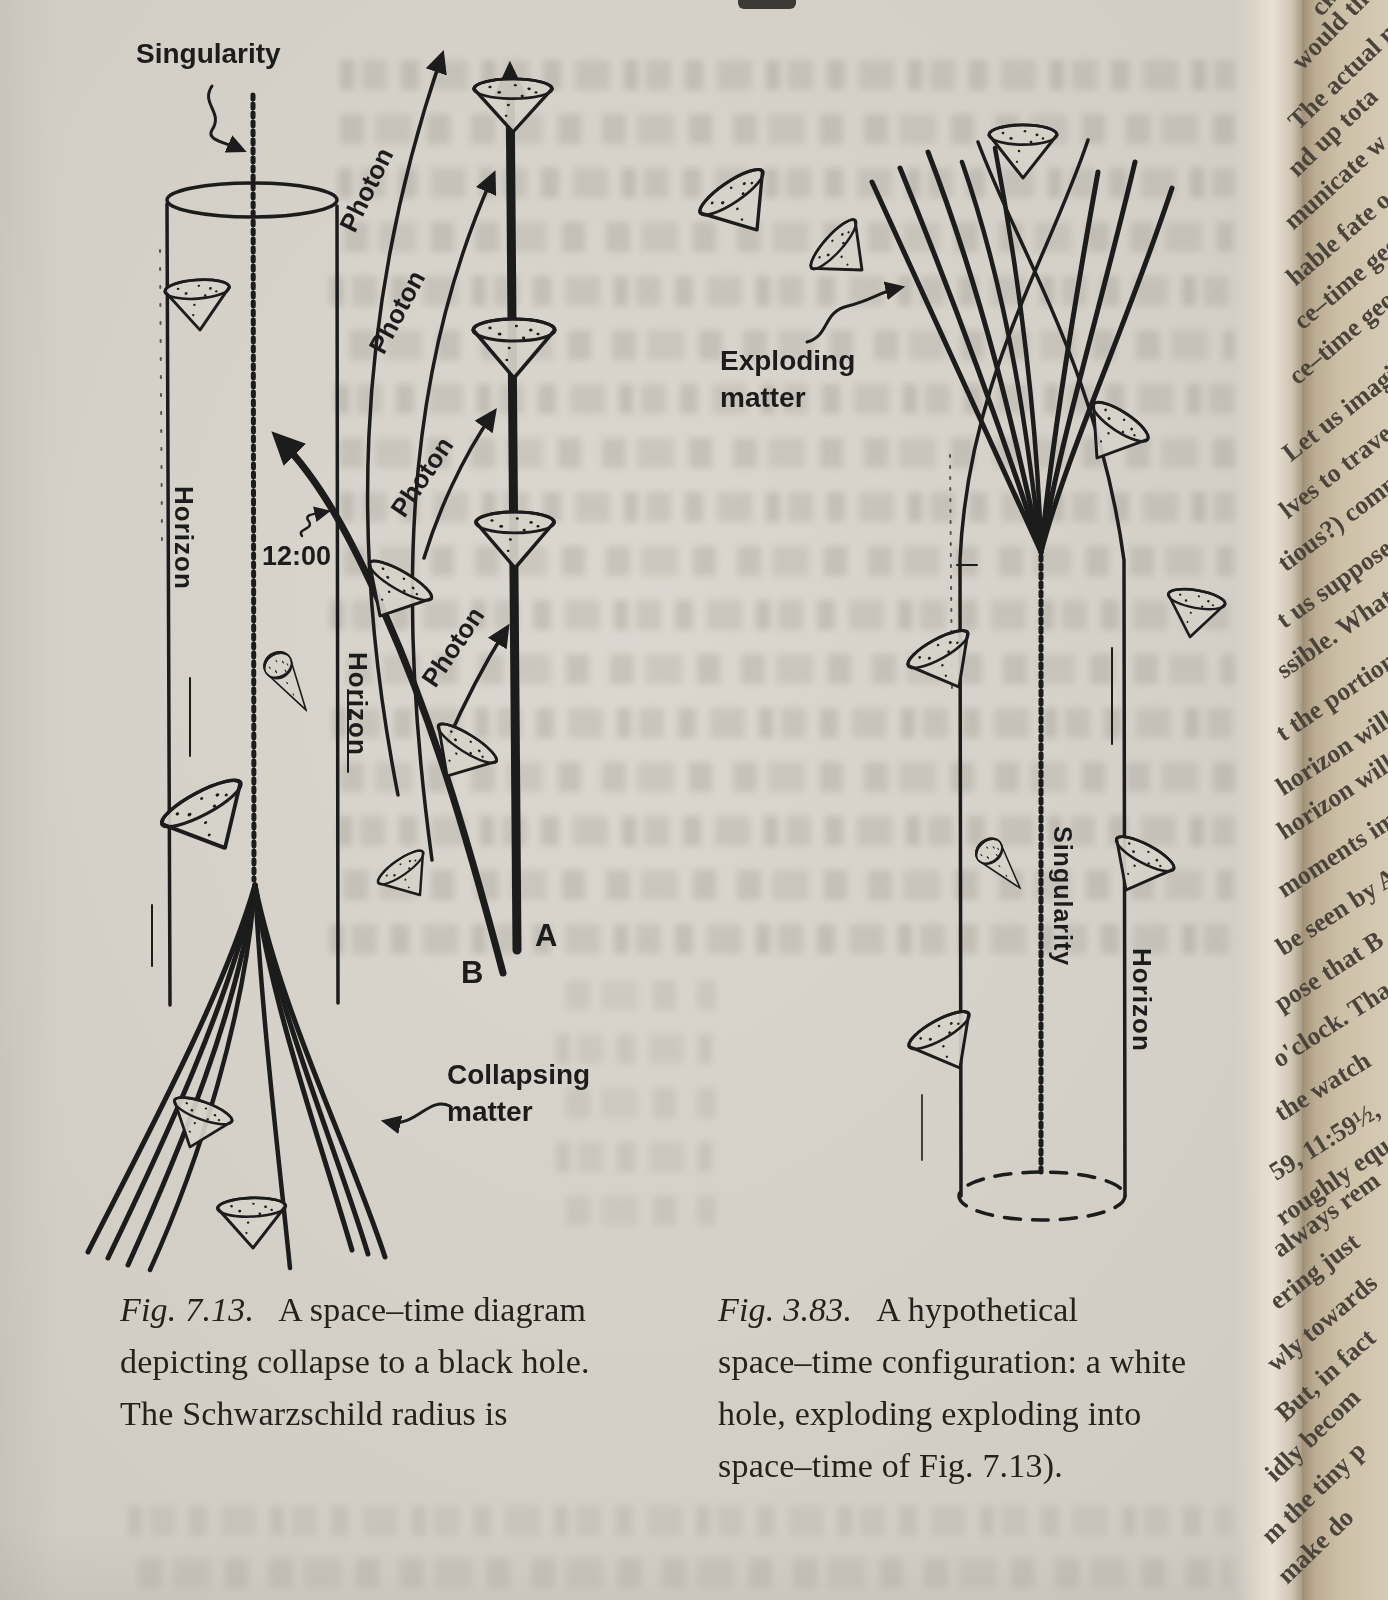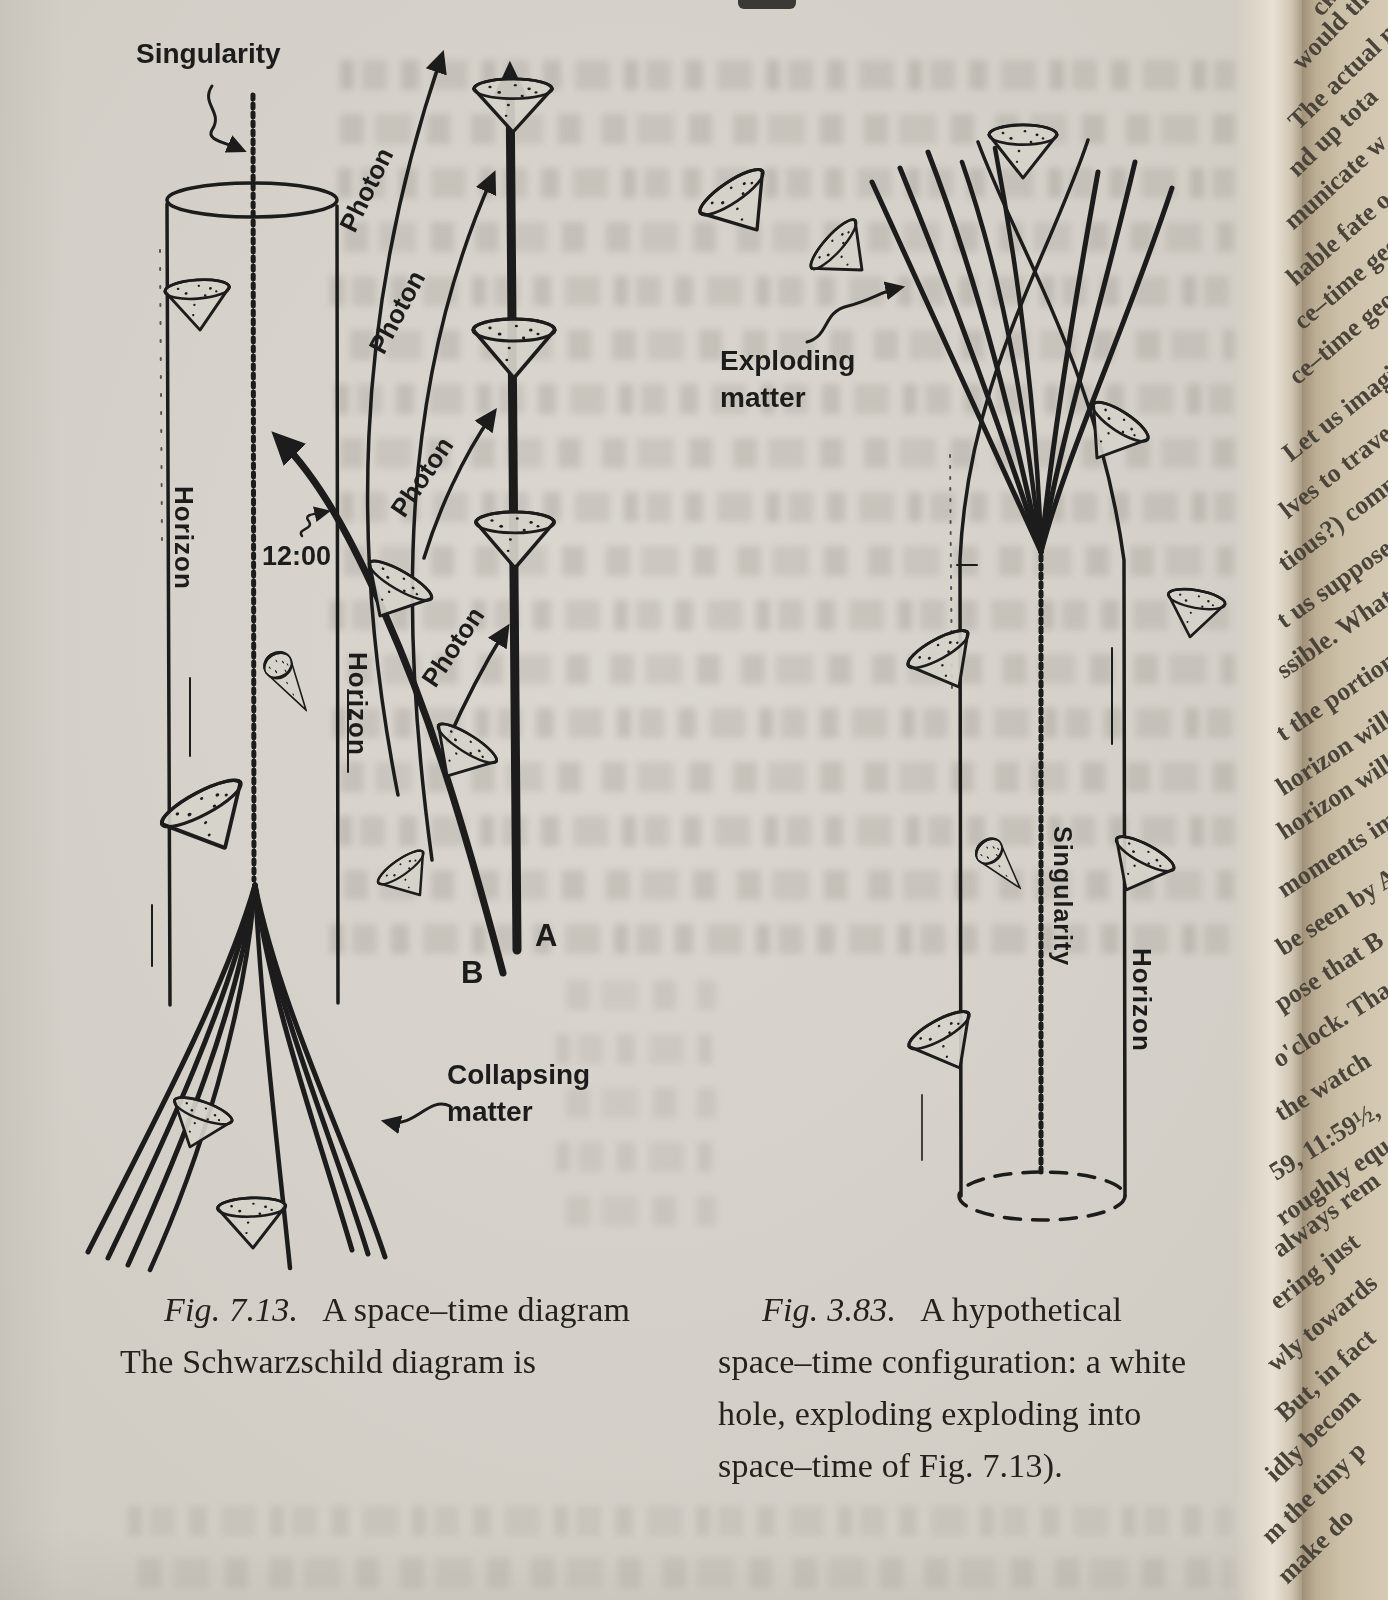--- a/index.html
+++ b/index.html
@@ -30,21 +30,21 @@
   .bleed.faint{opacity:.28;}
   #artwork{position:absolute;left:0;top:0;z-index:3;}
   
   .dlabel{position:absolute;z-index:4;color:#1c1c1c;font-weight:bold;
     font-family:"Liberation Sans",sans-serif;white-space:nowrap;}
   .vert{writing-mode:vertical-rl;letter-spacing:1px;}
   .rot{transform-origin:left bottom;}
   
   .caption{position:absolute;z-index:4;font-family:"Liberation Serif",serif;
     font-size:34px;line-height:52px;color:#25211c;letter-spacing:.2px;}
-  .caption em{font-style:italic;margin-left:44px;}
+  .caption em{font-style:italic;}
   .cap-gap{display:inline-block;width:24px;}
   
   #edge-strip{position:absolute;left:1236px;top:0;width:68px;height:1600px;z-index:1;
     background:linear-gradient(90deg,rgba(215,211,203,0) 0%,#ddd6c9 30%,#e8e1d4 55%,#cfc5b2 82%,#a3967e 100%);}
   #facing-page{position:absolute;left:1302px;top:0;width:86px;height:1600px;z-index:1;
     background:linear-gradient(90deg,#9f8f76 0%,#bcae94 16%,#ccc0a8 45%,#d5cab4 100%);}
   .fragment{position:absolute;z-index:2;white-space:nowrap;
     font-family:"Liberation Serif",serif;font-weight:bold;font-size:26px;
     color:#4a443b;transform-origin:left bottom;}
   #top-blemish{position:absolute;left:738px;top:0;width:58px;height:9px;z-index:5;
@@ -240,20 +240,21 @@
 </div>
 <div class="dlabel" style="left:720px;top:342px;font-size:28px;line-height:37px">
   <div>Exploding</div>
   <div>matter</div>
 </div>
 <div class="dlabel vert" style="left:1048px;top:826px;font-size:25px">Singularity</div>
 <div class="dlabel vert" style="left:1126px;top:948px;font-size:26px">Horizon</div>
 
 <div class="caption" style="left:120px;top:1284px;width:575px">
   <div><em>Fig. 7.13.</em><span class="cap-gap"></span><span>A space–time diagram</span></div>
-  <div>The Schwarzschild diagram is</div>
+  <div>depicting collapse to a black hole.</div>
+  <div>The Schwarzschild radius is</div>
 </div>
 <div class="caption" style="left:718px;top:1284px;width:580px">
   <div><em>Fig. 3.83.</em><span class="cap-gap"></span><span>A hypothetical</span></div>
   <div>space–time configuration: a white</div>
   <div>hole, exploding exploding into</div>
   <div>space–time of Fig. 7.13).</div>
 </div>
 
 </body></html>

